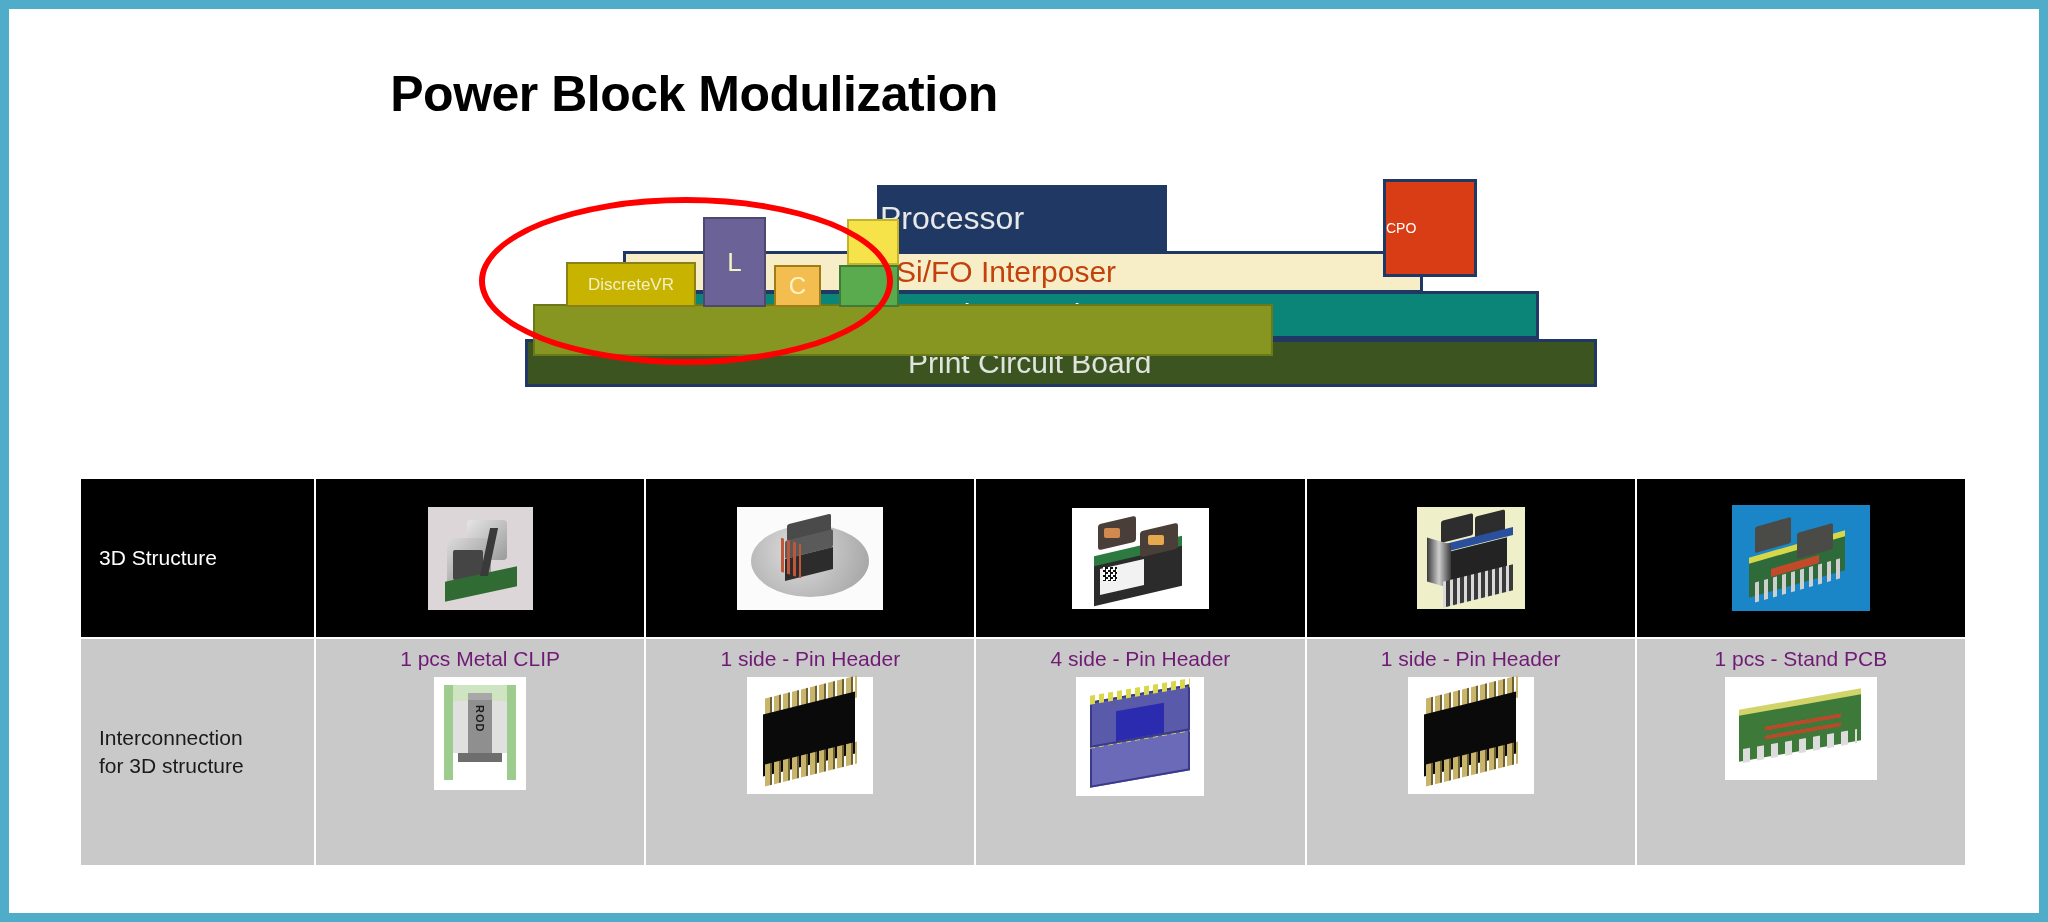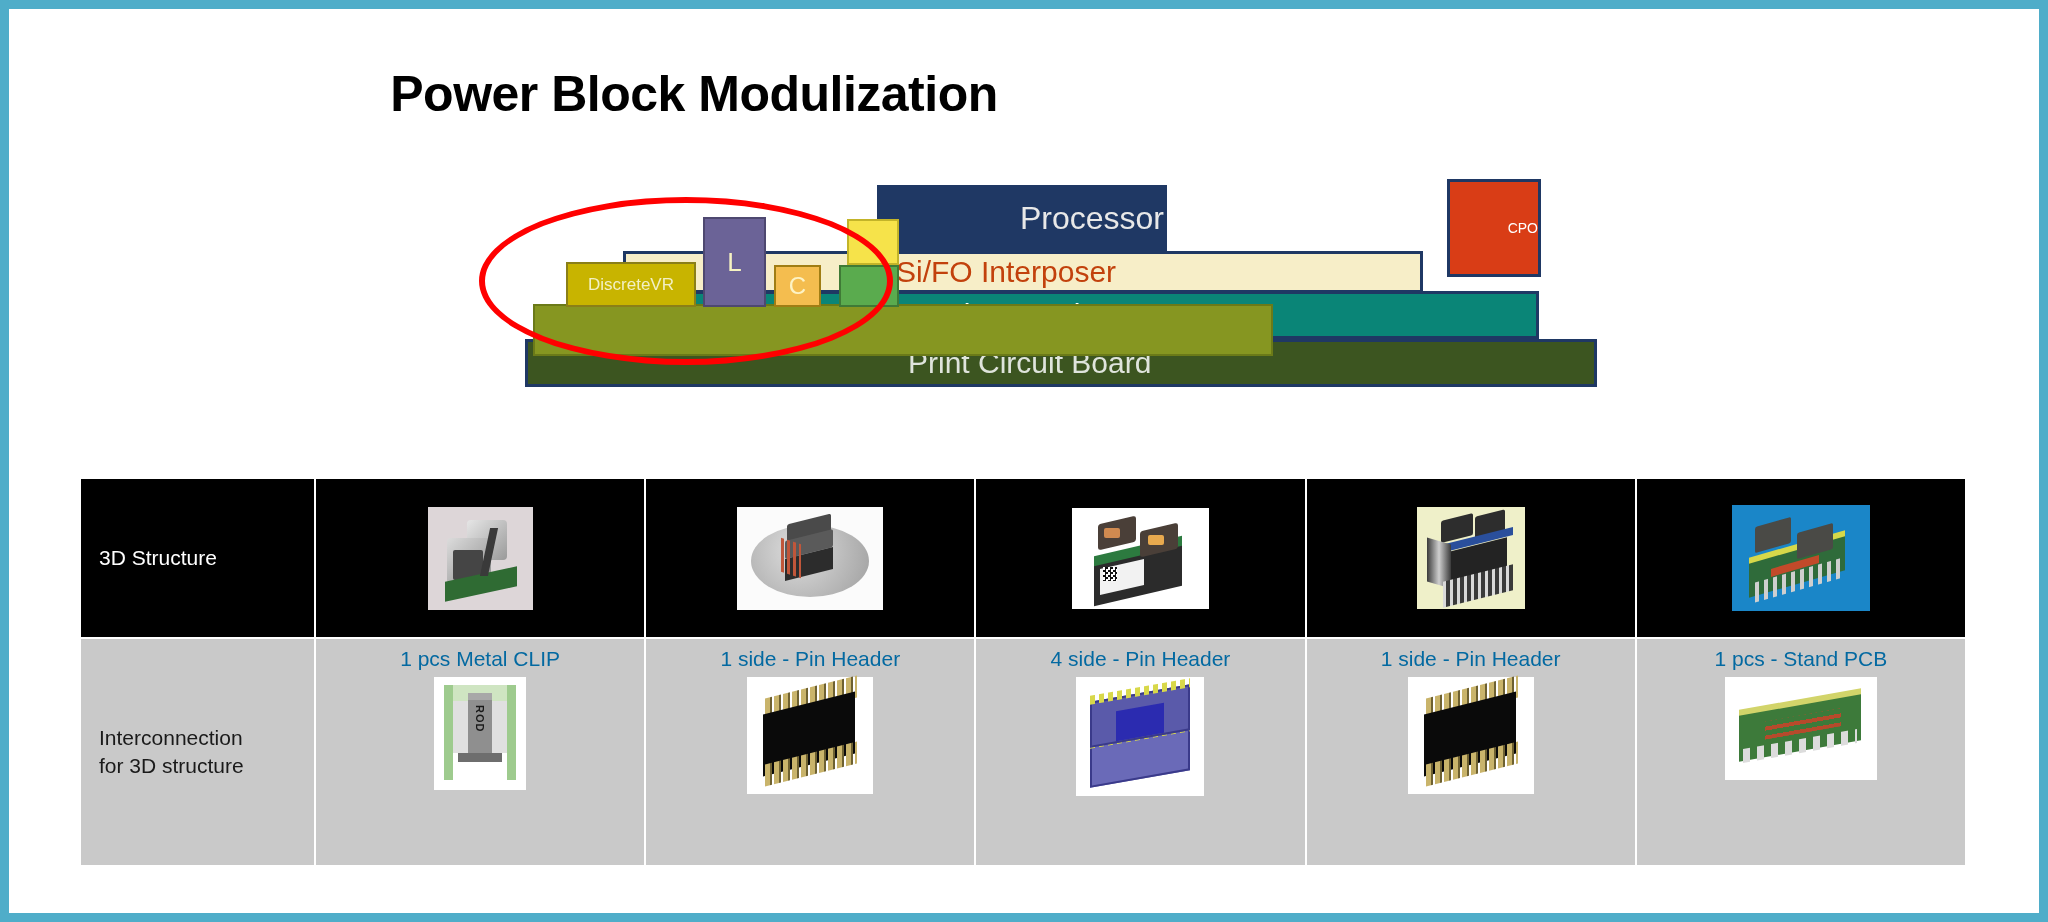--- a/index.html
+++ b/index.html
@@ -26,31 +26,31 @@
     font-weight:bold;
     color:#000000;
     letter-spacing:-0.5px;
     white-space:nowrap;
   }
   
   #diagram { position:absolute; left:0; top:200px; width:2030px; height:200px; }
   .blk {
     position:absolute;
     border:3px solid #1f3864;
-    display:flex; align-items:center; justify-content:flex-end;
+    display:flex; align-items:center; justify-content:flex-start;
     font-weight:normal;
     white-space:nowrap;
     overflow:hidden;
   }
   #pcb        { left:516px;  top:130px; width:1072px; height:48px;  background:#3c5520; color:#dfe4dc; font-size:30px; justify-content:flex-start; padding-left:380px; }
   #pkgsub     { left:600px;  top:82px;  width:930px;  height:48px;  background:#0a8577; color:#ffffff; font-size:30px; justify-content:flex-start; padding-left:300px; }
   #interposer { left:614px;  top:42px;  width:800px;  height:42px;  background:#f7eec8; color:#c2410c; font-size:30px; justify-content:flex-start; padding-left:270px; }
   #processor  { left:868px;  top:-24px; width:290px;  height:66px;  background:#1f3864; color:#e8e8e8; font-size:32px; }
   #hbm        { left:1182px; top:-24px; width:206px;  height:66px;  background:#00a9e8; color:#ffffff; font-size:32px; }
-  #cpo        { left:1438px; top:-30px; width:94px;   height:98px;  background:#d93d16; color:#ffffff; font-size:14px; }
+  #cpo        { left:1374px; top:-30px; width:94px;   height:98px;  background:#d93d16; color:#ffffff; font-size:14px; }
 
   
   #pcbleft    { left:516px;  top:130px; width:160px;  height:48px;  background:#3c5520; border:3px solid #1f3864; position:absolute; }
   #greenbar   { left:524px;  top:95px;  width:740px;  height:52px;  background:#869621; border:2px solid #6b7a18; position:absolute; }
   #dvr        { left:557px;  top:53px;  width:130px;  height:45px;  background:#c8b400; color:#f2f0c4; font-size:17px; line-height:1.05; text-align:center; border:2px solid #8a7f18; position:absolute; display:flex; align-items:center; justify-content:center; flex-direction:row; }
   #lind       { left:694px;  top:8px;   width:63px;   height:90px;  background:#6b6397; color:#f6f3c2; font-size:26px; border:2px solid #4e4870; position:absolute; display:flex; align-items:center; justify-content:center; }
   #ccap       { left:765px;  top:56px;  width:47px;   height:42px;  background:#f4bd4f; color:#fdf3c5; font-size:24px; border:2px solid #a07d14; position:absolute; display:flex; align-items:center; justify-content:center; }
   #gblk       { left:830px;  top:56px;  width:60px;   height:42px;  background:#5aab4e; border:2px solid #3f7a36; position:absolute; }
   #yblk       { left:838px;  top:10px;  width:52px;   height:46px;  background:#f6e34a; border:2px solid #c3b429; position:absolute; }
   #hl         { position:absolute; left:478px; top:-10px; width:402px; height:160px; background:#fdf6a0; border-radius:50%; z-index:-1; }
@@ -68,21 +68,21 @@
   .rowhead {
     width:235px;
     padding-left:18px !important;
     font-size:21px; font-weight:normal;
   }
   .r1 { background:#000000; height:160px; }
   .r1 .rowhead { color:#ffffff; }
   .r2 { background:#c9c9c9; height:228px; }
   .r2 .rowhead { color:#1a1a1a; line-height:1.35; }
   .cellwrap { display:flex; flex-direction:column; align-items:center; justify-content:flex-start; height:100%; }
-  .caption { font-size:21px; color:#0369a1; padding-top:8px; padding-bottom:6px; text-align:left; }
+  .caption { font-size:21px; color:#701a75; padding-top:8px; padding-bottom:6px; text-align:left; }
   .photo { display:block; margin:0 auto; }
 
   
   .ph-frame { background:#ffffff; display:flex; align-items:center; justify-content:center; overflow:hidden; position:relative; }
 
   
   .m1 { width:105px; height:103px; background:#ddd6d8; }
   .m1 .body { position:relative; width:82px; height:80px; }
   .m1 .core1 { position:absolute; left:28px; top:2px;  width:40px; height:40px; background:linear-gradient(135deg,#e6e6e6,#9a9a9a); border-radius:4px; }
   .m1 .core2 { position:absolute; left:8px;  top:20px; width:44px; height:46px; background:linear-gradient(135deg,#dcdcdc,#8d8d8d); border-radius:4px; }

